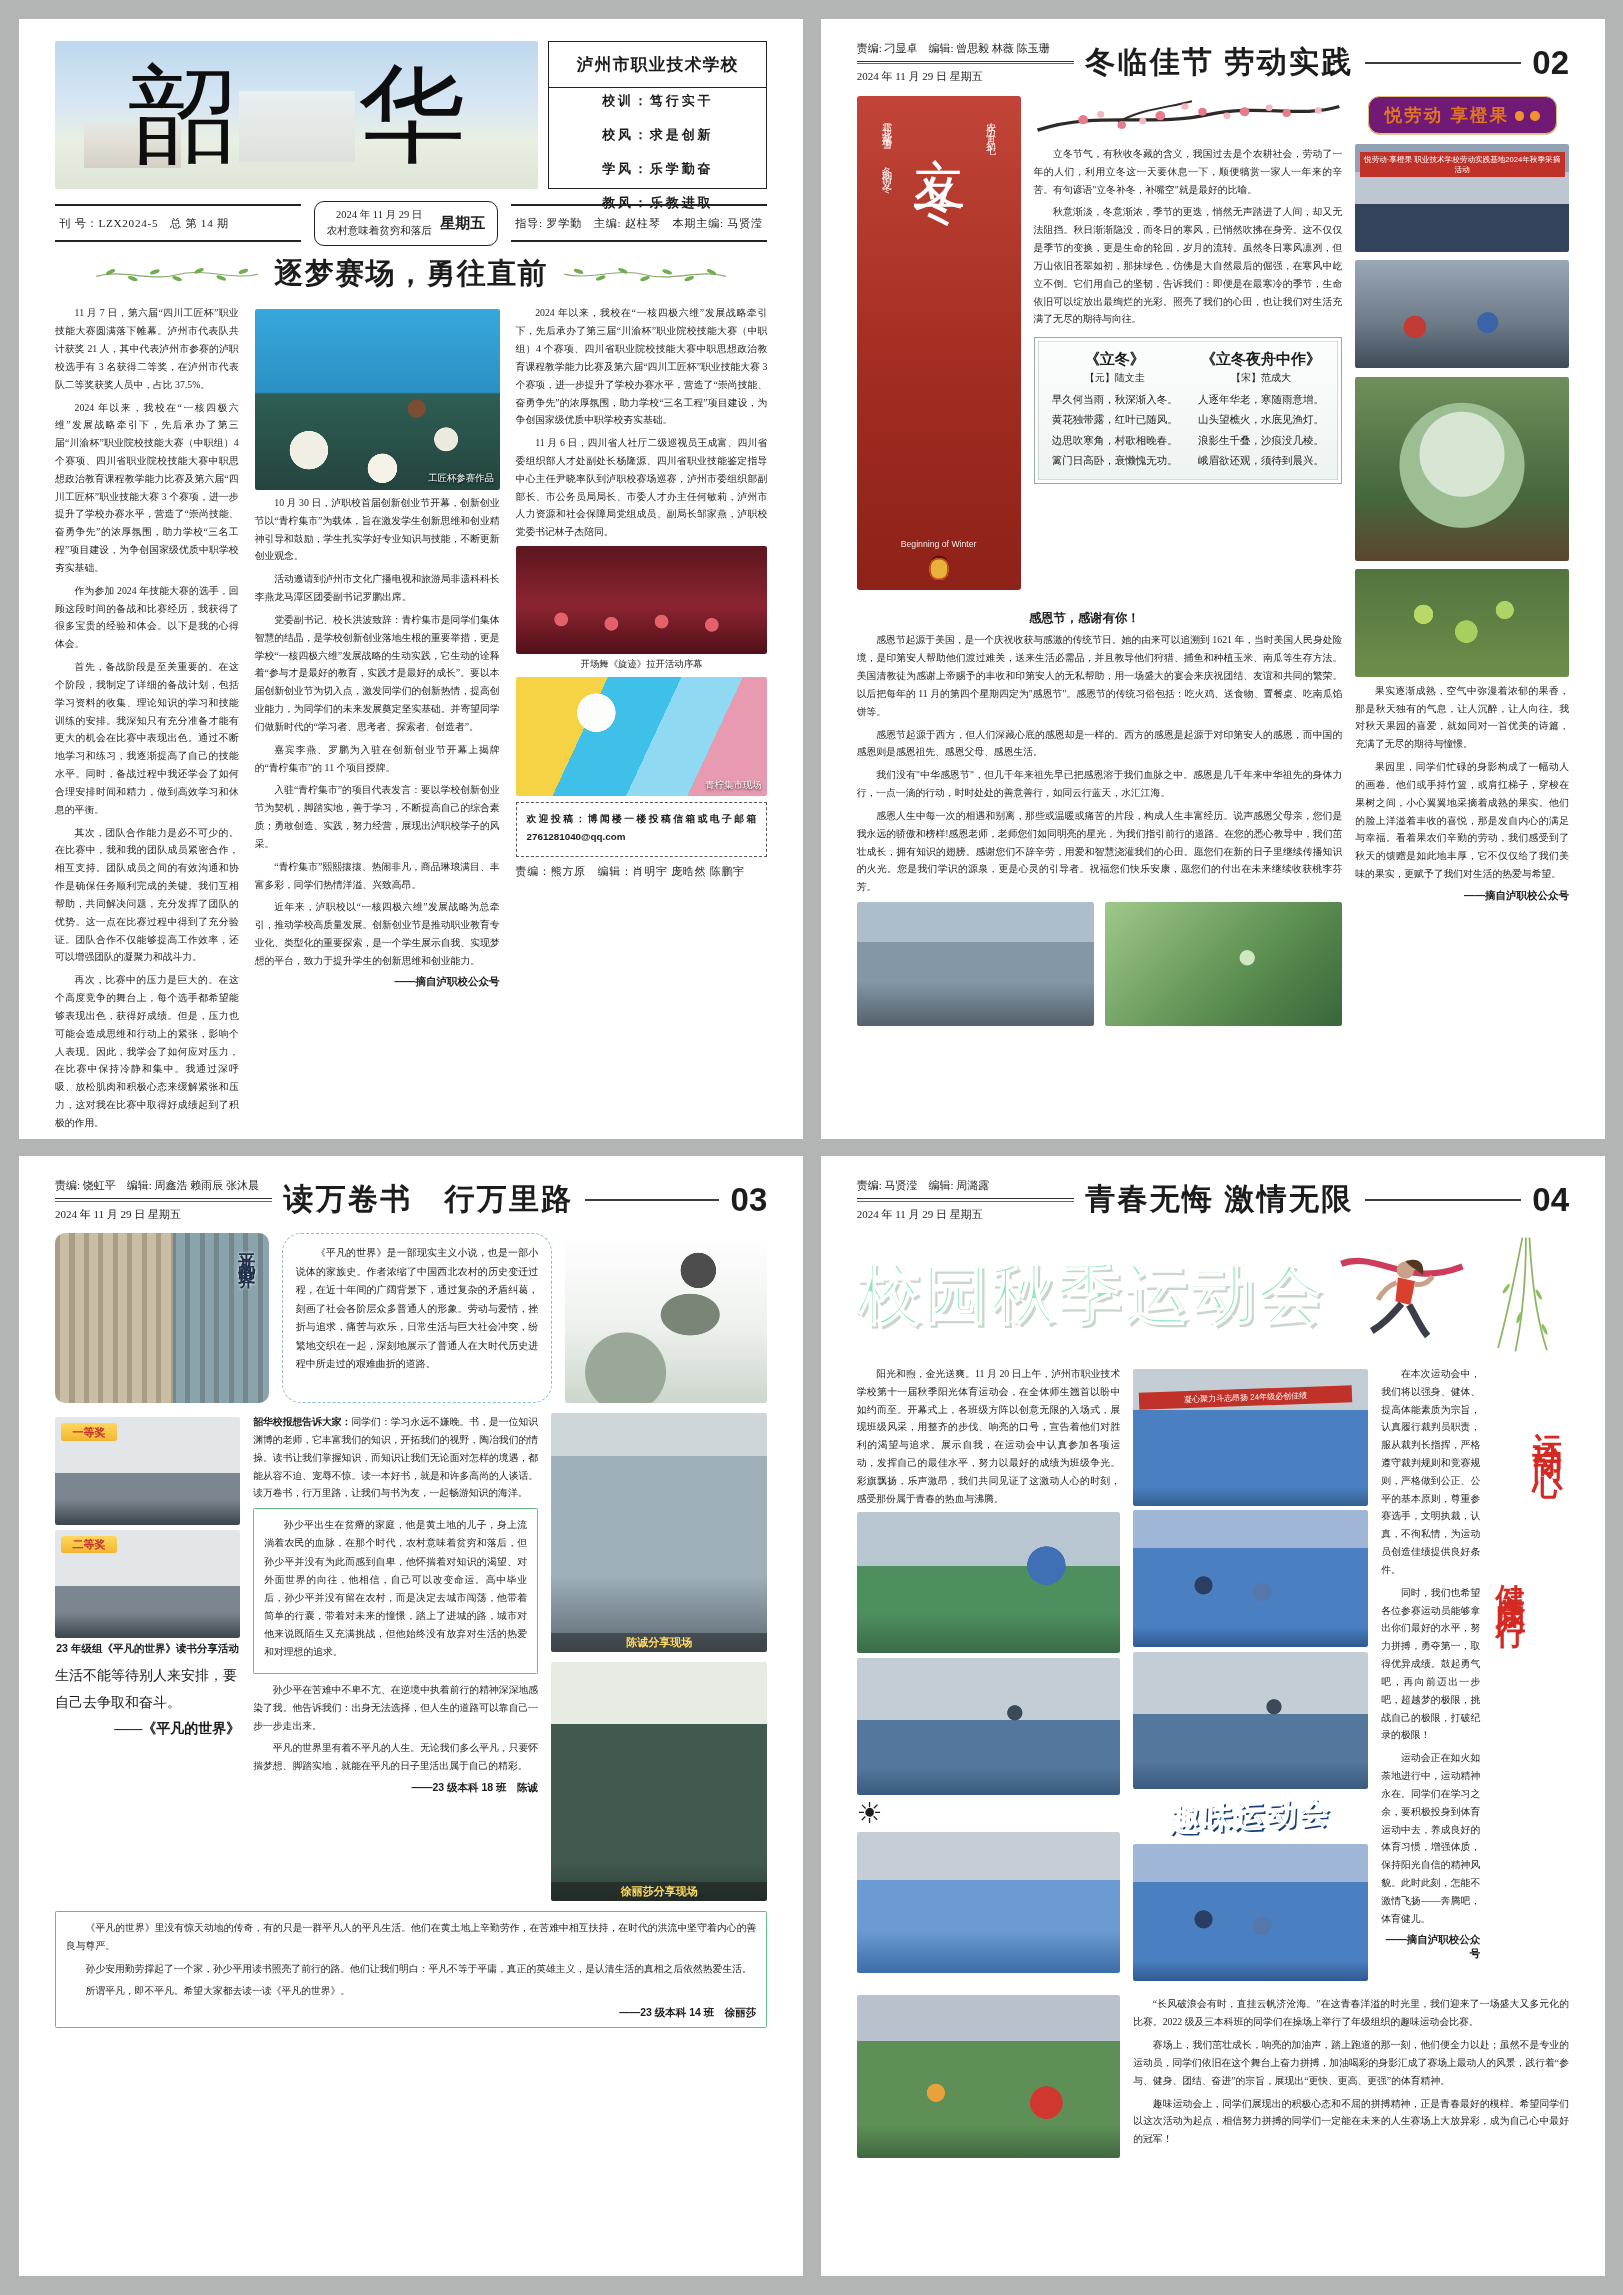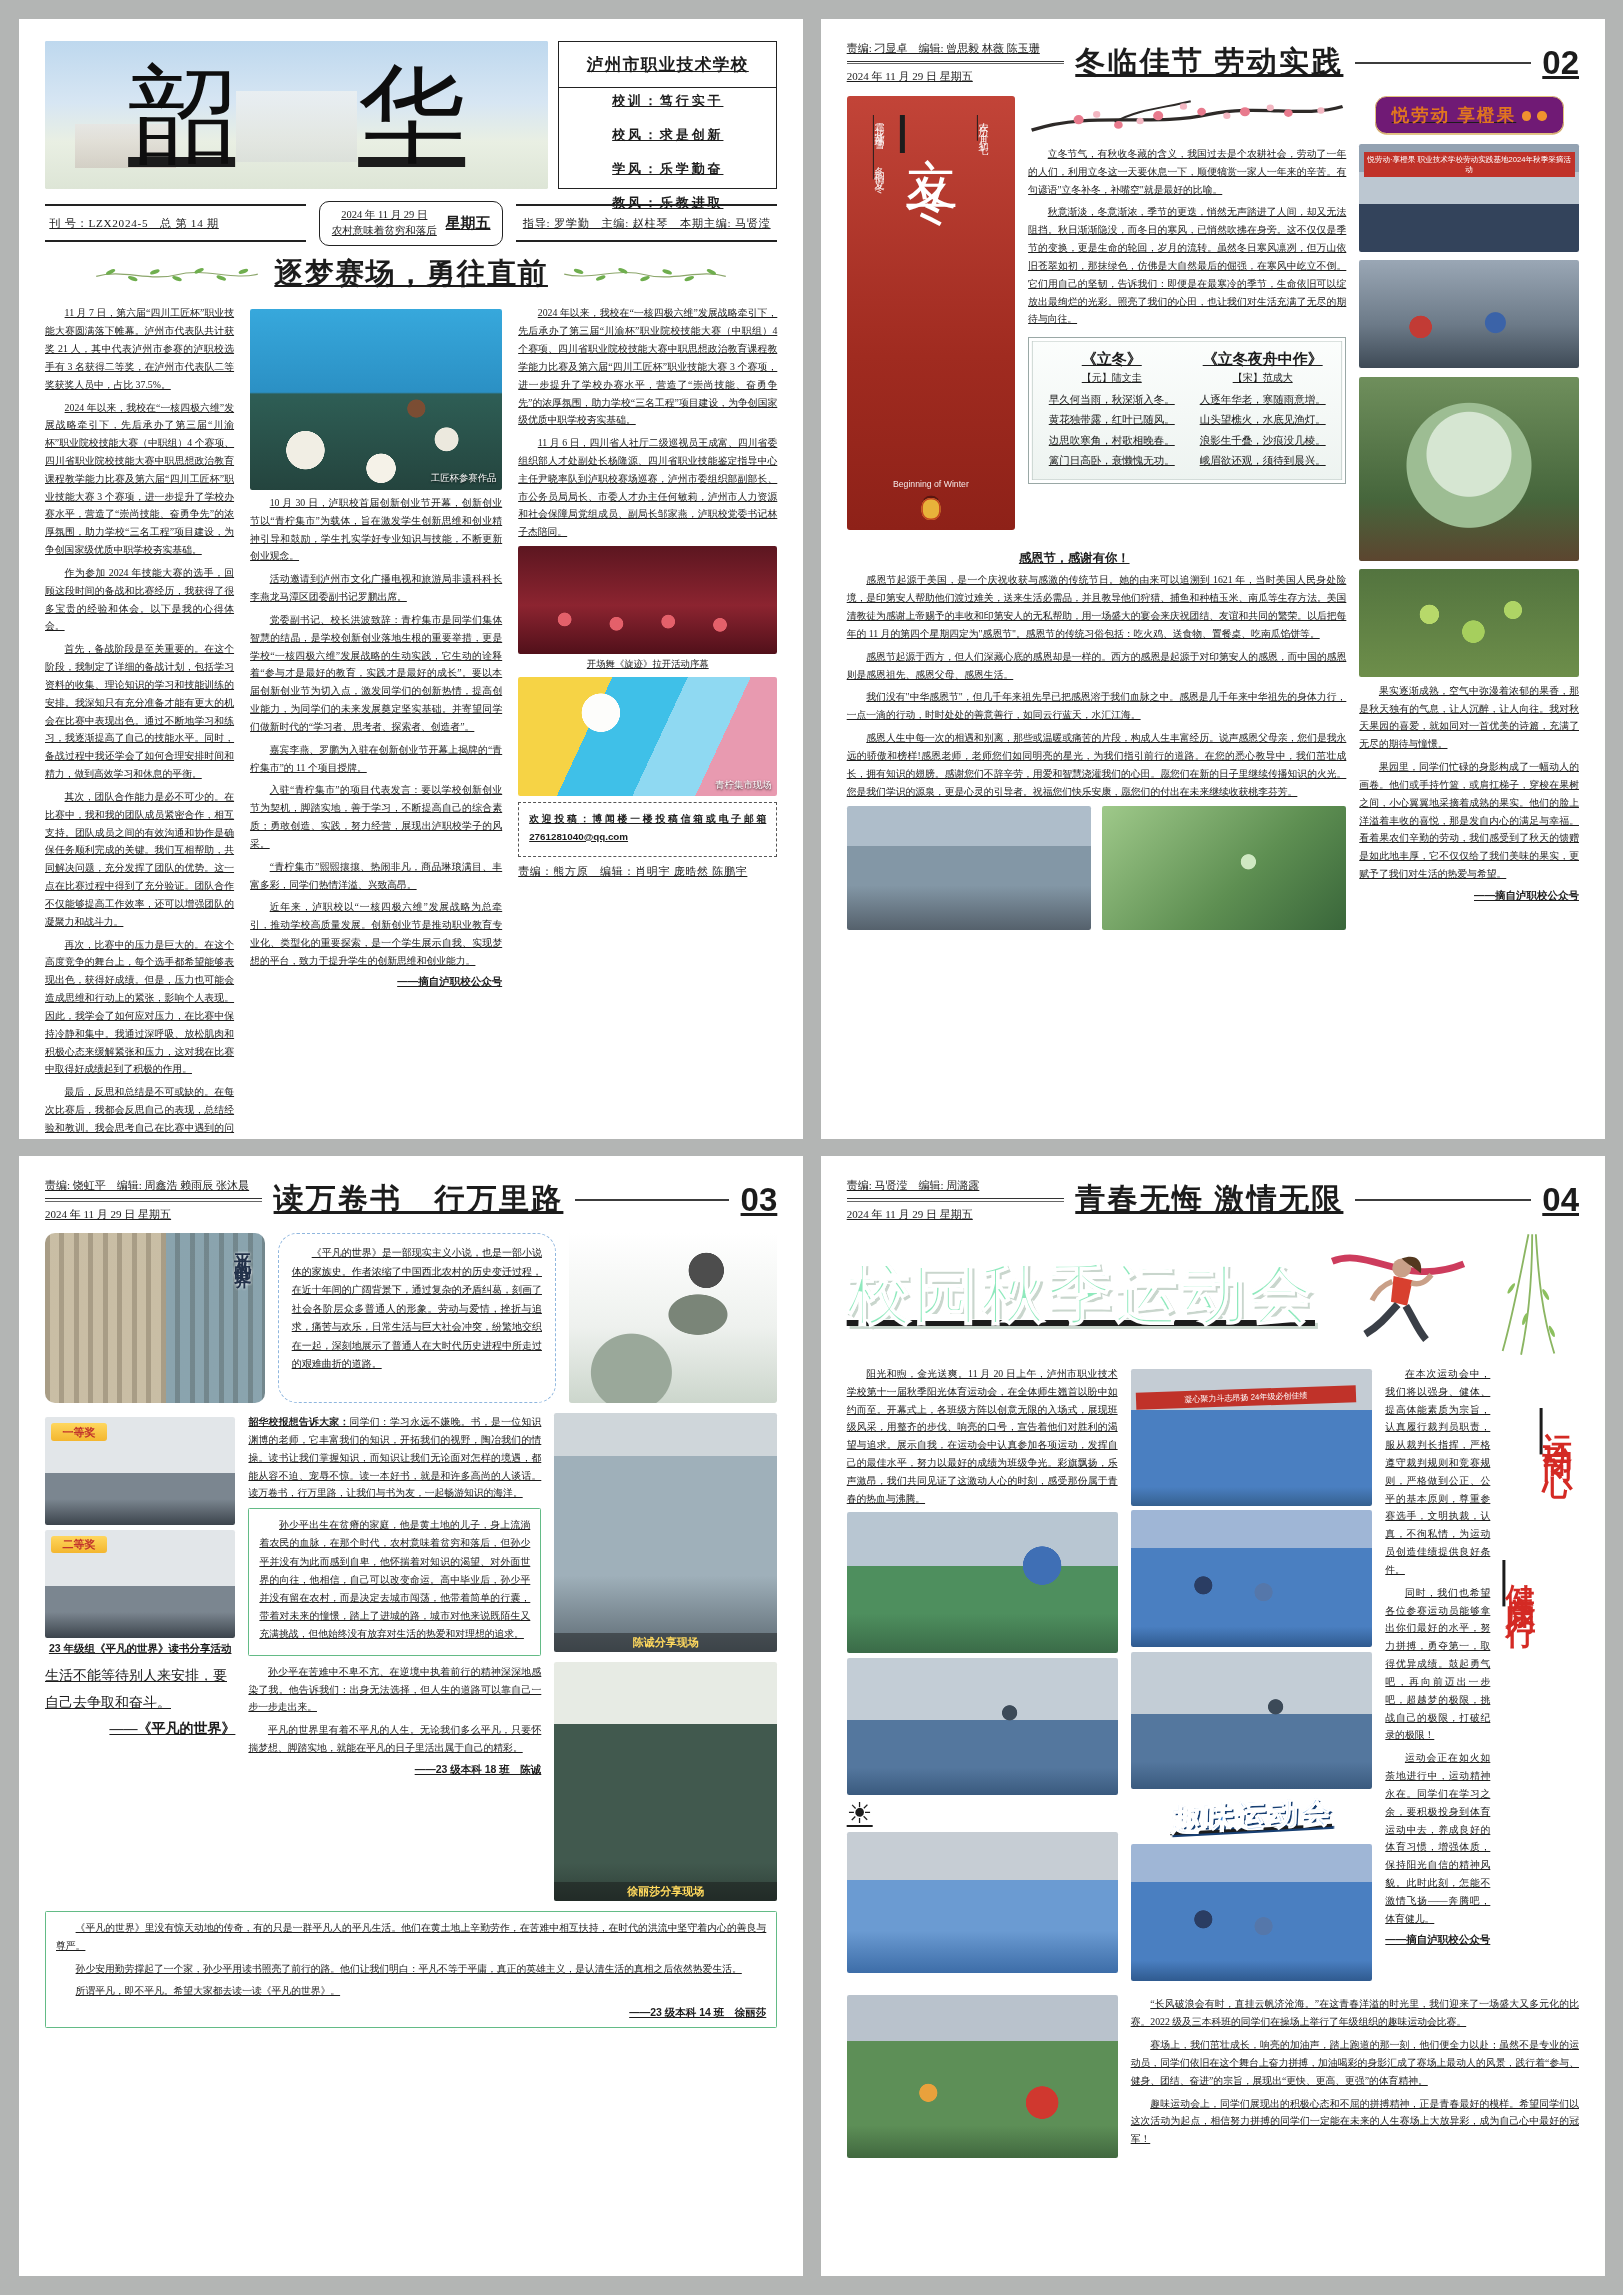--- a/index.html
+++ b/index.html
@@ -1,19 +1,19 @@
 <!DOCTYPE html>
 <html style="font-size:11.6px"><head>
 <meta charset="utf-8">
 <style>
   html,body{margin:0;padding:0;background:#b3b5b4;}
   .canvas{width:1624px;height:2295px;background:#b3b5b4;display:grid;
     grid-template-columns:1fr 1fr;grid-template-rows:1fr 1fr;gap:17.4px;padding:19px;box-sizing:border-box;
     font-family:"Liberation Serif","DejaVu Serif",serif;color:#1c1c1c;}
-  .page{background:#fff;overflow:hidden;position:relative;padding:22px 26px;box-sizing:border-box;text-decoration:underline;}
+  .page{background:#fff;overflow:hidden;position:relative;padding:22px 36px;box-sizing:border-box;}
 
   
   .art p{margin:0 0 5px;text-indent:2em;font-size:9.8px;line-height:1.82;text-align:justify;}
   .sig{text-align:right;font-weight:bold;font-family:"Liberation Sans","DejaVu Sans",sans-serif;font-size:10.5px;margin-top:5.8px;}
   .ph{position:relative;width:100%;border-radius:2.2px;overflow:hidden;margin:4.3px 0;}
   .ph .cap{position:absolute;right:5.8px;bottom:4.3px;color:#fff;font-size:9.4px;font-family:"Liberation Sans",sans-serif;text-shadow:0 0.7px 2.2px rgba(0,0,0,.9);}
   .cap-below{text-align:center;font-size:9.4px;margin:1.4px 0 5.8px;}
   .plabel{position:absolute;left:0;right:0;bottom:0;text-align:center;color:#ffd95e;font-weight:bold;
     font-family:"Liberation Sans",sans-serif;font-size:11px;background:rgba(20,20,20,.45);padding:2.2px 0;}
 
@@ -68,21 +68,21 @@
     radial-gradient(circle at 32% 30%, #fdfdfb 0 19px, rgba(0,0,0,0) 19.5px),
     linear-gradient(115deg,#f6d345 0 30%,#3fc0e8 30% 54%,#8fd9f2 54% 74%,#e89ab0 74%);}
   .callbox{border:1.1px dashed #555;padding:7.2px 10px;margin-top:5.8px;}
   .callbox p{margin:0 0 3.6px;text-indent:2em;font-size:9.8px;line-height:1.8;text-align:justify;}
   .callbox .lead{font-family:"Liberation Sans",sans-serif;font-weight:bold;text-indent:0;}
   .editors{font-size:11px;margin-top:6.5px;letter-spacing:0.7px;}
 
   
   .p2grid{display:grid;grid-template-columns:23% 1fr 30%;grid-template-rows:auto 1fr;gap:13px;}
   .poster{grid-column:1;grid-row:1;background:linear-gradient(180deg,#c24438,#a02b20 60%,#8e2118);
-    border-radius:2.9px;color:#fff;height:434px;position:relative;padding:19px 13px;box-sizing:border-box;
+    border-radius:2.9px;color:#fff;height:494px;position:relative;padding:19px 13px;box-sizing:border-box;
     display:flex;justify-content:center;gap:10px;}
   .poster-big{writing-mode:vertical-rl;font-size:52px;letter-spacing:19px;font-family:"Liberation Serif",serif;}
   .poster-sub{writing-mode:vertical-rl;font-size:10px;letter-spacing:4.3px;opacity:.95;}
   .poster-en{position:absolute;bottom:41px;left:0;right:0;text-align:center;font-size:8.7px;font-family:"Liberation Sans",sans-serif;opacity:.9;}
   .lantern{position:absolute;bottom:10px;left:50%;transform:translateX(-50%);width:19px;height:22px;border-radius:8.7px;
     background:#e8b23a;box-shadow:0 -2.9px 0 -0.7px #5a1510, inset 0 0 0 1.4px #c2431f;}
   .p2mid{grid-column:2;grid-row:1;}
   .p2right{grid-column:3;grid-row:1 / span 2;display:flex;flex-direction:column;}
   .p2bottom{grid-column:1 / span 2;grid-row:2;}
   .badge{align-self:center;border:1.4px solid #e3c27c;background:#701a75;border-radius:11.6px;

